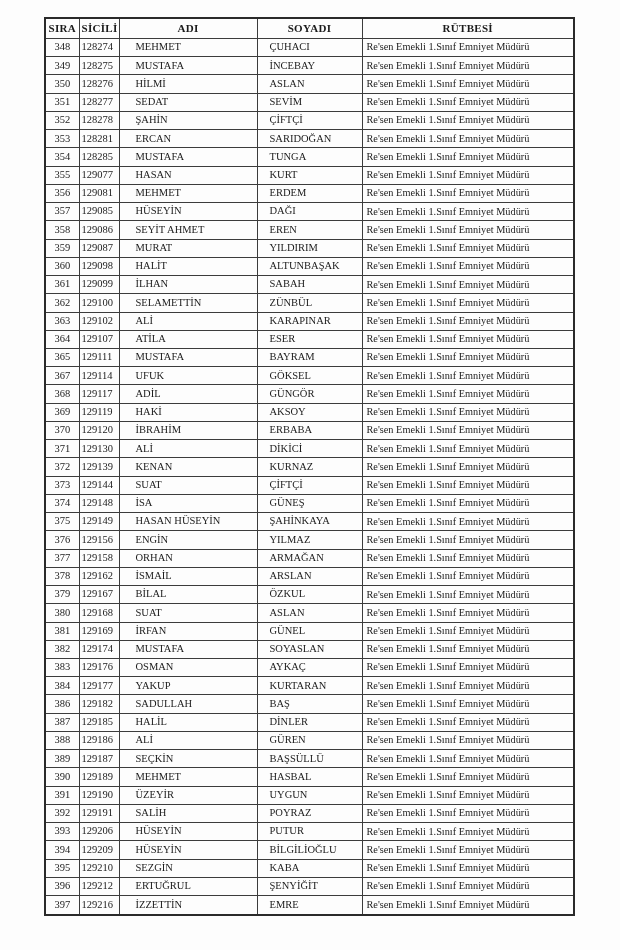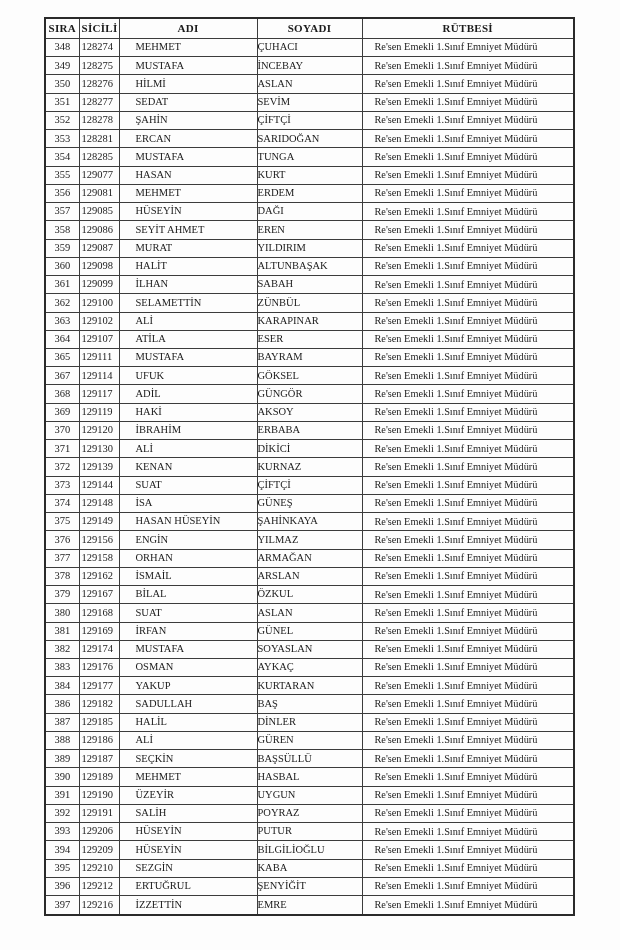--- a/index.html
+++ b/index.html
@@ -57,22 +57,22 @@
   
   col.col-sira   { width: 34px; }
   col.col-sicil  { width: 40px; }
   col.col-adi    { width: 138px; }
   col.col-soyadi { width: 105px; }
   col.col-rutbe  { width: 212px; }
 
   table.doc-table td.c0 { text-align: center; margin-top: 25px; }
   table.doc-table td.c1 { }
   table.doc-table td.c2 { text-align: left; padding-left: 16px; }
-  table.doc-table td.c3 { text-align: left; padding-left: 0; }
-  table.doc-table td.c4 { text-align: left; padding-left: 12px; font-size: 10.3px; }
+  table.doc-table td.c3 { text-align: left; padding-left: 12px; }
+  table.doc-table td.c4 { text-align: left; padding-left: 4px; font-size: 10.3px; }
 </style>
 </head>
 <body>
 
 <div class="page">
   <div class="table-wrap">
     <table class="doc-table">
       <colgroup>
         <col class="col-sira">
         <col class="col-sicil">

